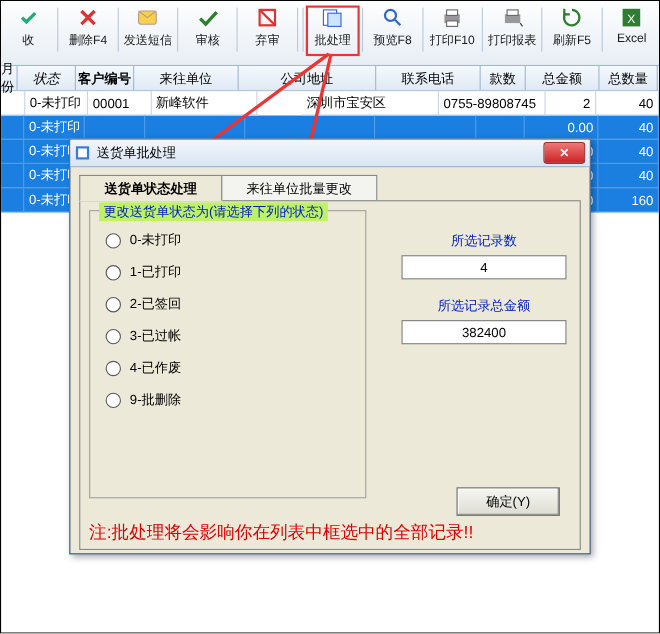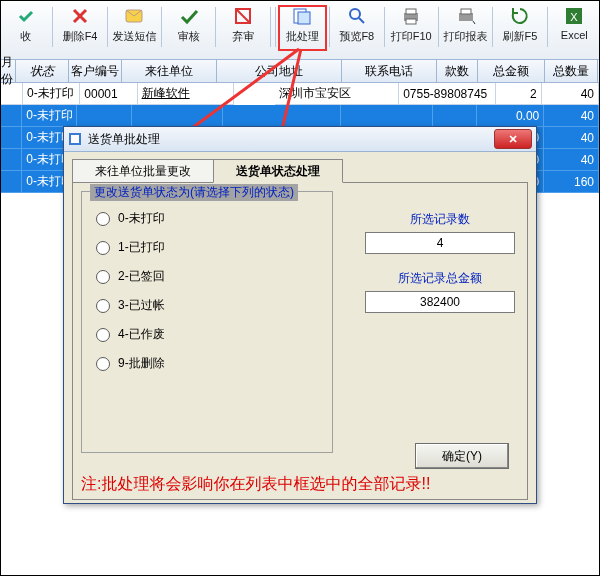--- a/index.html
+++ b/index.html
@@ -27,21 +27,21 @@
 .dlg-tb{height:24px;background:linear-gradient(#f3f6fb,#d9e5f3);display:flex;align-items:center;padding:0 4px;border-bottom:1px solid #9bb3d2}
 .dlg-tb .tico{width:14px;height:14px;margin-right:6px}
 .dlg-tb .ttxt{flex:1;font-size:12px;color:#000}
 .dlg-tb .close{width:36px;height:18px;background:linear-gradient(#e77,#c22);border:1px solid #933;border-radius:3px;display:flex;align-items:center;justify-content:center;color:#fff;font-weight:bold;font-size:11px;cursor:pointer}
 .tabs{display:flex;margin:6px 0 0 8px}
 .tab{height:22px;padding:0 22px;border:1px solid #888;background:#f3f3ef;display:flex;align-items:center;font-size:12px;cursor:pointer;position:relative;top:1px}
 .tab.active{background:#ece9d8;border-bottom-color:#ece9d8;font-weight:bold;z-index:2}
 .tab+.tab{margin-left:-1px}
 .panel{margin:0 8px 8px;border:1px solid #888;height:316px;position:relative;background:#ece9d8}
 .grp{position:absolute;left:8px;top:8px;width:250px;height:260px;border:1px solid #a0a0a0}
-.grp-title{position:absolute;top:-8px;left:8px;background:#a3a3a3;padding:0 4px;color:#0020c0;font-size:12px}
+.grp-title{position:absolute;top:-8px;left:8px;background:#bef264;padding:0 4px;color:#0020c0;font-size:12px}
 .radios{padding:18px 14px 0;display:flex;flex-direction:column;gap:12px}
 .radio{display:flex;align-items:center;gap:8px;font-size:12px;cursor:pointer}
 .radio .dot{width:12px;height:12px;border:1px solid #5a5a5a;border-radius:50%;background:#fff;display:inline-block}
 .right{position:absolute;right:12px;top:28px;width:150px;text-align:center}
 .right .lab{color:#0020c0;font-size:12px;margin-bottom:4px}
 .right .val{border:1px solid #7a7a7a;background:#fff;height:20px;display:flex;align-items:center;justify-content:center;margin-bottom:16px}
 .okbtn{position:absolute;right:18px;bottom:30px;width:92px;height:24px;border:1px solid #6e6e6e;background:linear-gradient(#f6f6f2,#ddddd4);box-shadow:inset -1px -1px 0 #888,inset 1px 1px 0 #fff;display:flex;align-items:center;justify-content:center;cursor:pointer;font-size:12px}
 .note{position:absolute;left:8px;bottom:4px;color:#d00;font-size:16px}
 
 .arrow{position:absolute;pointer-events:none}
@@ -160,35 +160,35 @@
             <text x="10" y="15" font-size="11" text-anchor="middle" fill="#fff">X</text>
           </svg>
         </span>
         <span class="lbl">Excel</span>
       </div>
     </div>
 
   <div class="hdr" id="hdr">
       <div class="cell" style="width: 14px; font-family: Liberation Mono, monospace;">月份</div>
       <div class="cell" style="width: 52px; font-style: italic;">状态</div>
-      <div class="cell" style="width: 52px;">客户编号</div>
+      <div class="cell" style="width: 52px; font-weight: bold;">客户编号</div>
       <div class="cell" style="width: 94px;">来往单位</div>
       <div class="cell" style="width: 124px;">公司地址</div>
       <div class="cell" style="width: 94px;">联系电话</div>
       <div class="cell" style="width: 40px;">款数</div>
       <div class="cell" style="width: 66px;">总金额</div>
       <div class="cell" style="width: 52px;">总数量</div>
     </div>
 
   <div class="rows" id="rows">
       <div class="row normal">
         <div class="cell" style="width: 14px;"></div>
         <div class="cell" style="width: 52px;">0-未打印</div>
         <div class="cell" style="width: 52px;">00001</div>
-        <div class="cell" style="width: 94px; text-decoration: underline;">新峰软件</div>
+        <div class="cell" style="width: 94px;">新峰软件</div>
         <div class="cell" style="width: 124px; margin-left: 41px;">深圳市宝安区</div>
         <div class="cell" style="width: 94px;">0755-89808745</div>
         <div class="cell num" style="width: 40px;">2</div>
         <div class="cell num" style="width: 52px;">40</div>
       </div>
       <div class="row sel">
         <div class="cell" style="width: 14px;"></div>
         <div class="cell" style="width: 52px;">0-未打印</div>
         <div class="cell" style="width: 52px;"></div>
         <div class="cell" style="width: 94px;"></div>
@@ -248,22 +248,22 @@
       <span class="tico">
         <svg width="14" height="14">
             <rect x="1" y="1" width="12" height="12" fill="#3a7bd5"></rect>
             <rect x="3" y="3" width="8" height="8" fill="#fff"></rect>
           </svg>
       </span>
       <span class="ttxt">送货单批处理</span>
       <div class="close">✕</div>
     </div>
     <div class="tabs">
+      <div class="tab active">送货单状态处理</div>
       <div class="tab">来往单位批量更改</div>
-      <div class="tab active">送货单状态处理</div>
     </div>
     <div class="panel">
       <div class="grp">
         <div class="grp-title">更改送货单状态为(请选择下列的状态)</div>
         <div class="radios" id="radios">
             <label class="radio">
               <span class="dot"></span>
               <span>0-未打印</span>
             </label>
             <label class="radio">

